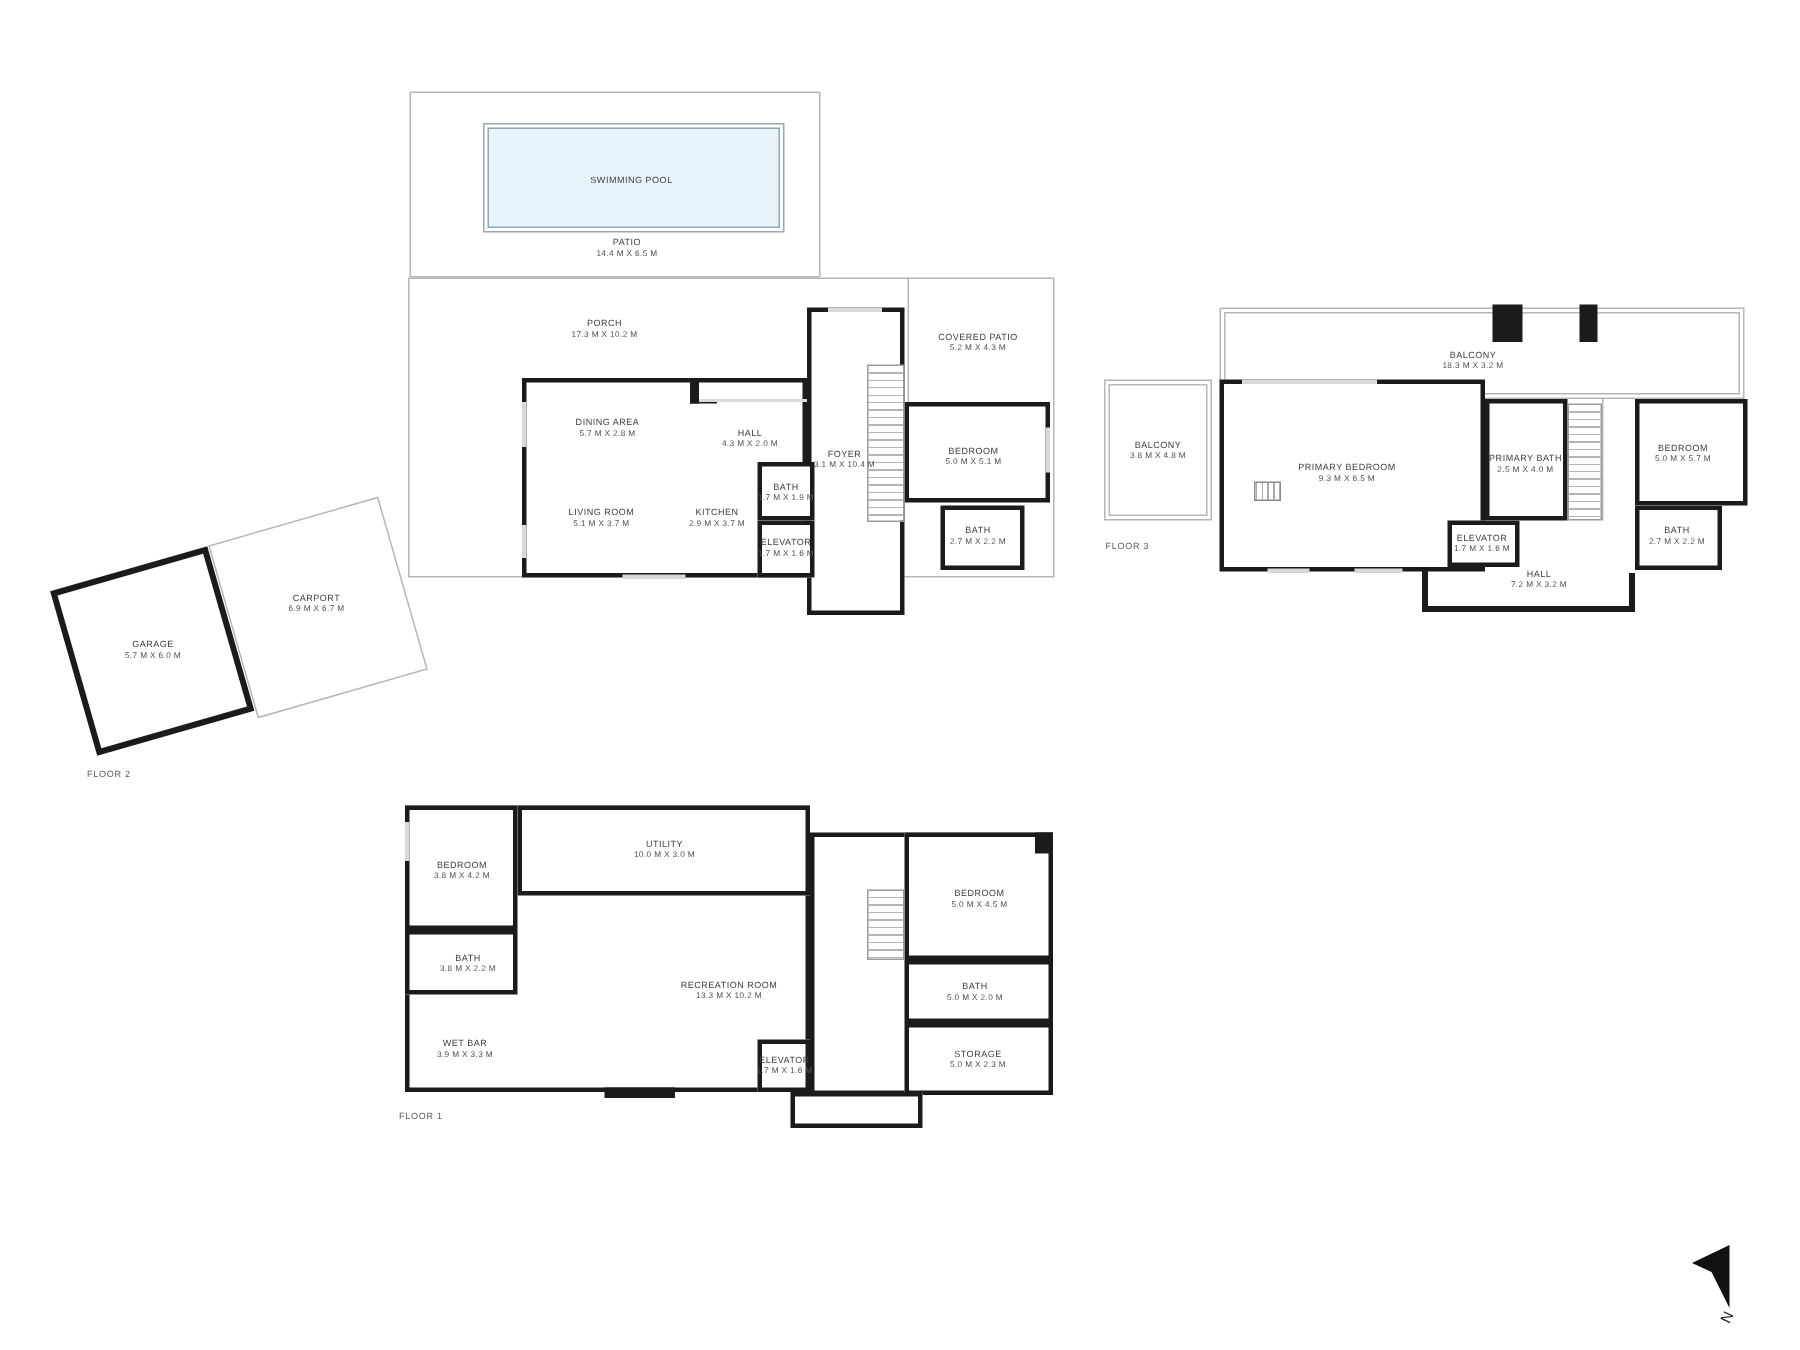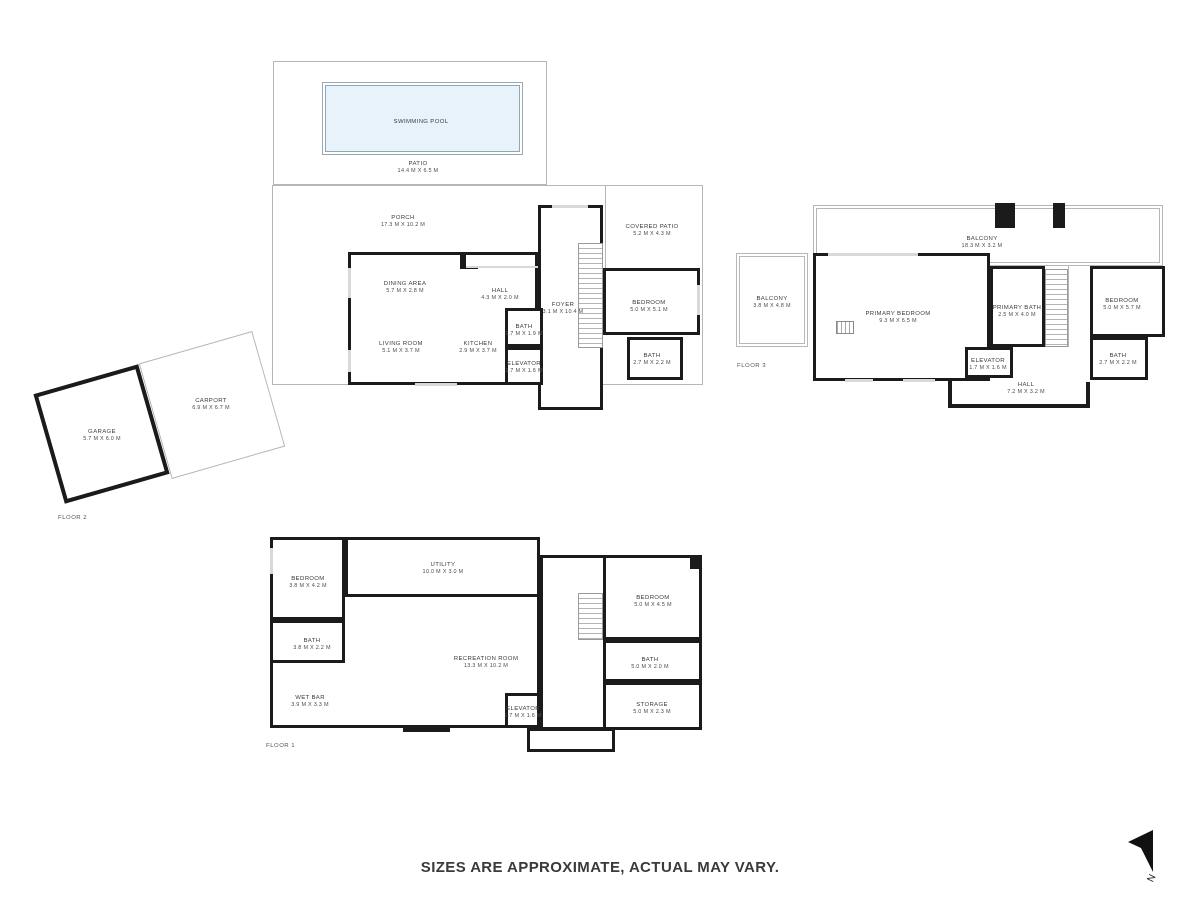--- a/index.html
+++ b/index.html
@@ -36,21 +36,20 @@
 </style>
 </head>
 <body>
 
 <div id="canvas">
 
   <div class="floor-label" style="left:58px;top:514px;">FLOOR 2</div>
   <div class="floor-label" style="left:737px;top:362px;">FLOOR 3</div>
   <div class="floor-label" style="left:266px;top:742px;">FLOOR 1</div>
 
-  <div class="footer">SIZES ARE APPROXIMATE, ACTUAL MAY VARY.</div>
 
   <svg class="north" viewBox="0 0 44 62">
     <polygon points="8,16 33,4 33,46 21,22" fill="#111111"></polygon>
     <text x="31" y="58" transform="rotate(-65 31 56)" font-size="10" fill="#222222">N</text>
   </svg>
 <div class="outline" style="left: 273px; top: 61px; width: 274px; height: 124px;"></div>
     <div class="outline" style="left: 272px; top: 185px; width: 431px; height: 200px;"></div>
     <div class="outline" style="left: 736px; top: 253px; width: 72px; height: 94px;"></div>
     <div class="outline" style="left: 739px; top: 256px; width: 66px; height: 88px;"></div>
     <div class="outline" style="left: 813px; top: 205px; width: 350px; height: 61px;"></div>

